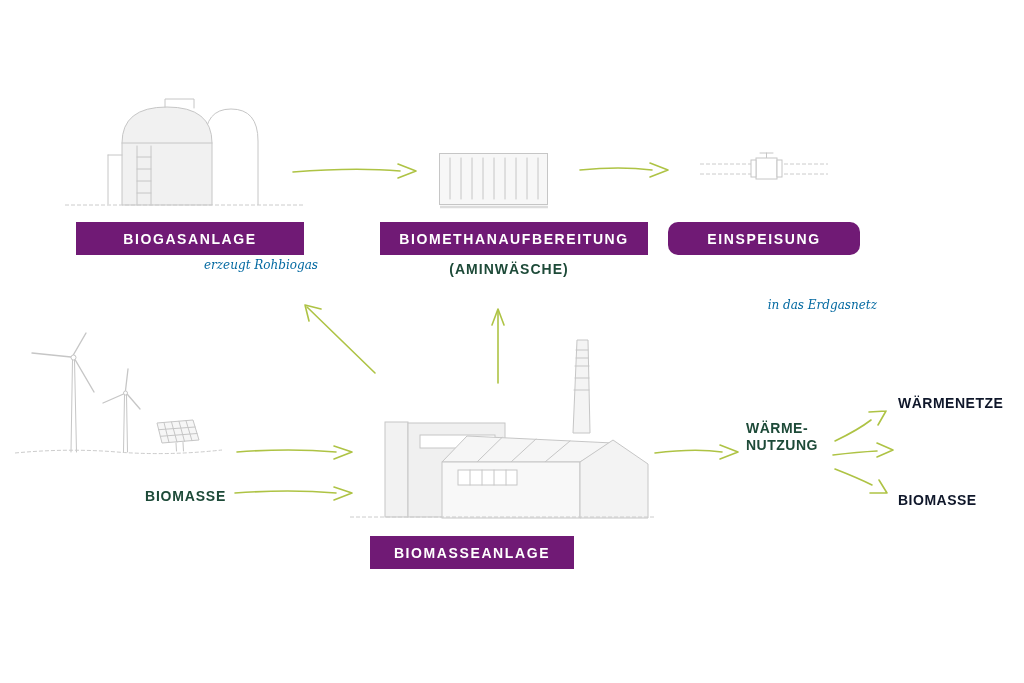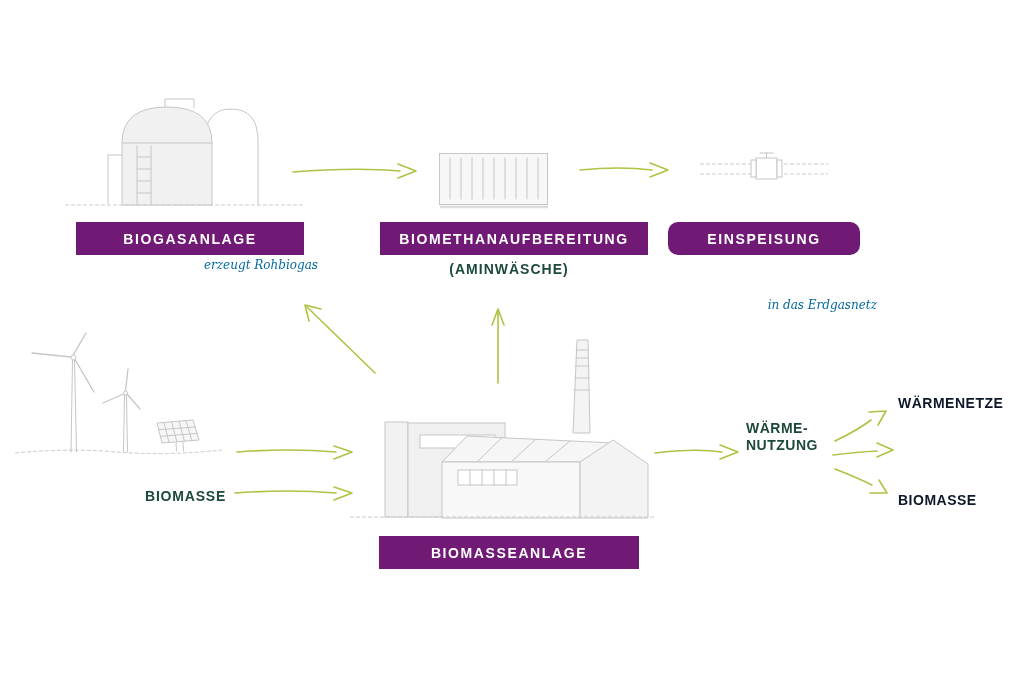--- a/index.html
+++ b/index.html
@@ -9,21 +9,21 @@
   }
   .illu{position:absolute;}
   .label-box{
     position:absolute;height:33px;background:#701a75;color:#ffffff;
     font-weight:bold;font-size:14px;letter-spacing:1.6px;
     display:flex;align-items:center;justify-content:center;white-space:nowrap;
   }
   #box-biogas{left:76px;top:222px;width:228px;}
   #box-upgrading{left:380px;top:222px;width:268px;}
   #box-feedin{left:668px;top:222px;width:192px;border-radius:10px;}
-  #box-biomasseanlage{left:379px;top:536px;width:260px;}
+  #box-biomasseanlage{left:370px;top:536px;width:204px;}
   .hand{
     position:absolute;color:#0369a1;font-family:"DejaVu Serif", serif;
     font-style:italic;font-size:12px;white-space:nowrap;
   }
   #sub-biogas{left:178px;top:258px;width:140px;text-align:right;}
   #sub-feedin{left:737px;top:258px;width:140px;text-align:right;margin-top:40px;}
   .dark-caption{
     position:absolute;color:#1d4a38;font-weight:bold;font-size:14px;
     letter-spacing:1px;white-space:pre-line;line-height:17px;
   }

